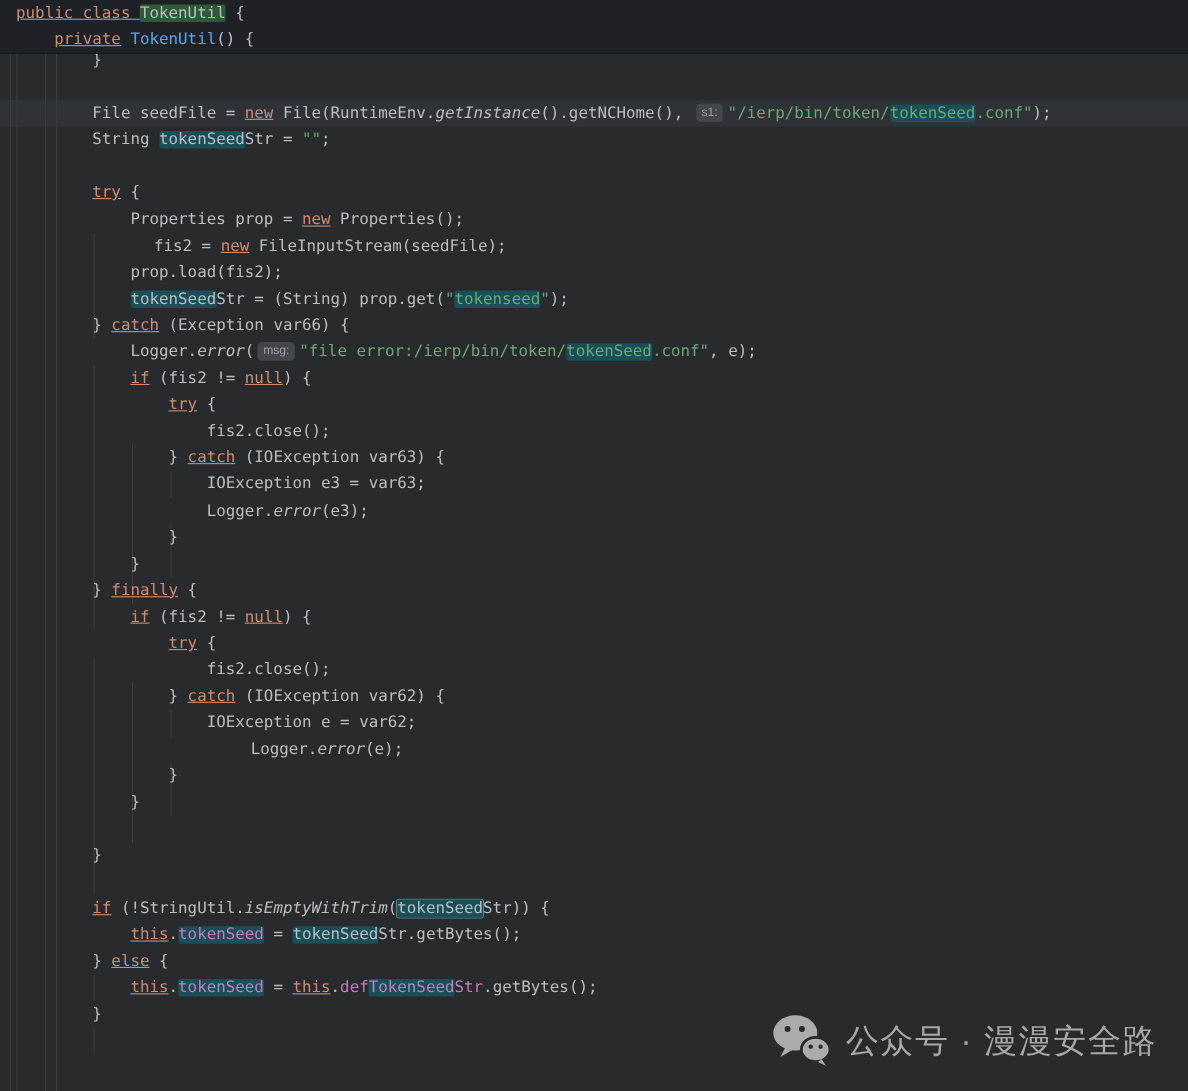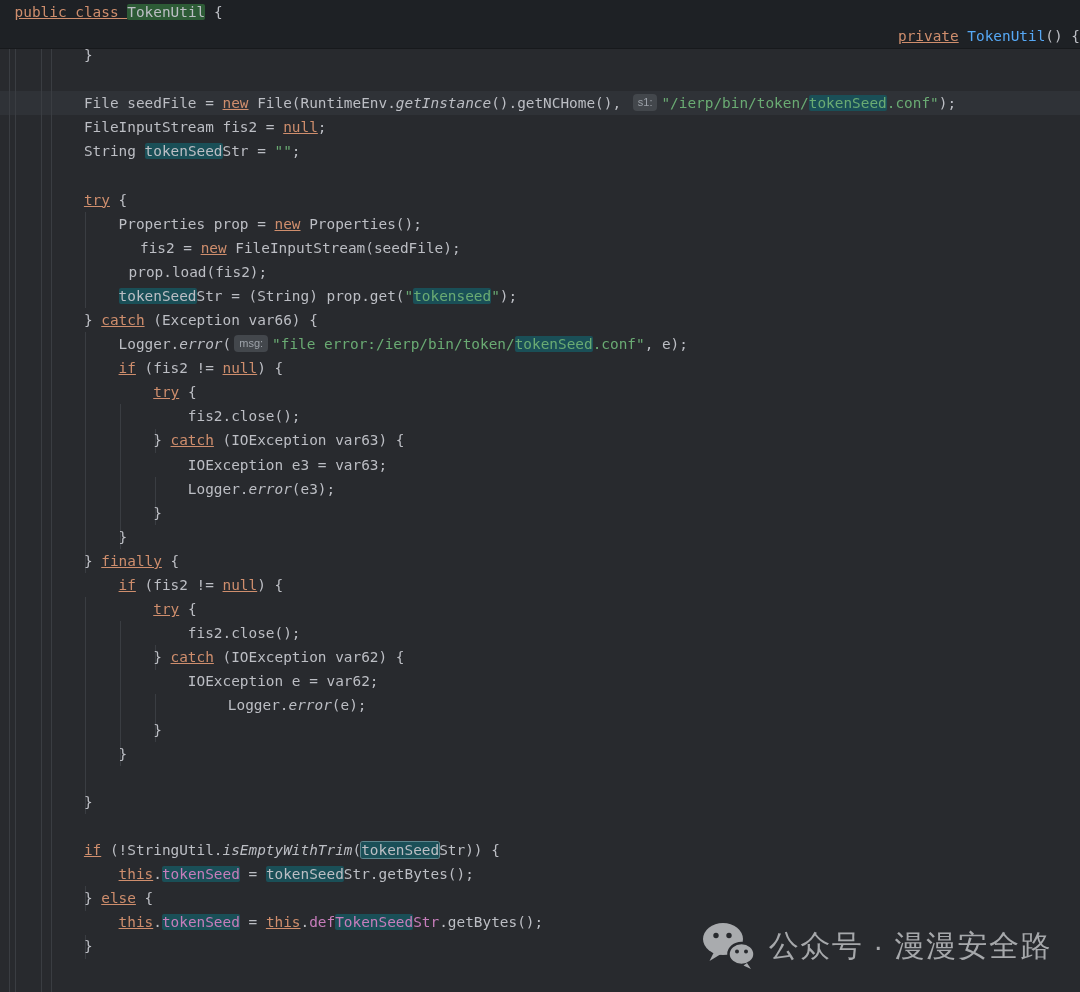--- a/index.html
+++ b/index.html
@@ -49,27 +49,26 @@
       <div class="guide" style="left: 120.068px; top: 621.35px; height: 144.6px;"></div>
       <div class="guide" style="left: 154.724px; top: 645.45px; height: 24.1px;"></div>
       <div class="guide" style="left: 154.724px; top: 693.65px; height: 48.2px;"></div>
       <div class="guide" style="left: 85.412px; top: 886.45px; height: 24.1px;"></div>
       <div class="guide" style="left: 85.412px; top: 934.65px; height: 24.1px;"></div>
     </div>
   <div id="code-lines" style="top: 42.95px;">
       <div class="line" style="height: 24.1px; line-height: 24.1px;"><span class="c-def">        }</span></div>
       <div class="line" style="height: 24.1px; line-height: 24.1px;"></div>
       <div class="line" style="height: 24.1px; line-height: 24.1px;"><span class="c-def">        File seedFile = </span><span class="c-kw">new</span><span class="c-def"> File(RuntimeEnv.</span><span class="c-itl">getInstance</span><span class="c-def">().getNCHome(), </span><span class="inlay">s1:</span><span class="c-str">"/ierp/bin/token/</span><span class="c-str hl-t">tokenSeed</span><span class="c-str">.conf"</span><span class="c-def">);</span></div>
-      <div class="line" style="height: 24.1px; line-height: 24.1px;"><span class="c-def">        FileInputStream fis2 = </span><span class="c-kw">null</span><span class="c-def">;</span></div>
       <div class="line" style="height: 24.1px; line-height: 24.1px;"><span class="c-def">        String </span><span class="c-def hl-t">tokenSeed</span><span class="c-def">Str = </span><span class="c-str">""</span><span class="c-def">;</span></div>
       <div class="line" style="height: 24.1px; line-height: 24.1px;"></div>
       <div class="line" style="height: 24.1px; line-height: 24.1px;"><span class="c-def">        </span><span class="c-kw">try</span><span class="c-def"> {</span></div>
       <div class="line" style="height: 24.1px; line-height: 24.1px;"><span class="c-def">            Properties prop = </span><span class="c-kw">new</span><span class="c-def"> Properties();</span></div>
       <div class="line" style="height: 24.1px; line-height: 24.1px; padding-left: 36px;"><span class="c-def">            fis2 = </span><span class="c-kw">new</span><span class="c-def"> FileInputStream(seedFile);</span></div>
-      <div class="line" style="height: 24.1px; line-height: 24.1px; margin-left: 10px;"><span class="c-def">            prop.load(fis2);</span></div>
+      <div class="line" style="height: 24.1px; line-height: 24.1px;"><span class="c-def">            prop.load(fis2);</span></div>
       <div class="line" style="height: 24.1px; line-height: 24.1px;"><span class="c-def">            </span><span class="c-def hl-t">tokenSeed</span><span class="c-def">Str = (String) prop.get(</span><span class="c-str">"</span><span class="c-str hl-t">tokenseed</span><span class="c-str">"</span><span class="c-def">);</span></div>
       <div class="line" style="height: 24.1px; line-height: 24.1px;"><span class="c-def">        } </span><span class="c-kw">catch</span><span class="c-def"> (Exception var66) {</span></div>
       <div class="line" style="height: 24.1px; line-height: 24.1px;"><span class="c-def">            Logger.</span><span class="c-itl">error</span><span class="c-def">(</span><span class="inlay">msg:</span><span class="c-str">"file error:/ierp/bin/token/</span><span class="c-str hl-t">tokenSeed</span><span class="c-str">.conf"</span><span class="c-def">, e);</span></div>
       <div class="line" style="height: 24.1px; line-height: 24.1px;"><span class="c-def">            </span><span class="c-kw">if</span><span class="c-def"> (fis2 != </span><span class="c-kw">null</span><span class="c-def">) {</span></div>
       <div class="line" style="height: 24.1px; line-height: 24.1px;"><span class="c-def">                </span><span class="c-kw">try</span><span class="c-def"> {</span></div>
       <div class="line" style="height: 24.1px; line-height: 24.1px;"><span class="c-def">                    fis2.close();</span></div>
       <div class="line" style="height: 24.1px; line-height: 24.1px;"><span class="c-def">                } </span><span class="c-kw">catch</span><span class="c-def"> (IOException var63) {</span></div>
       <div class="line" style="height: 24.1px; line-height: 24.1px;"><span class="c-def">                    IOException e3 = var63;</span></div>
       <div class="line" style="height: 24.1px; line-height: 24.1px;"><span class="c-def">                    Logger.</span><span class="c-itl">error</span><span class="c-def">(e3);</span></div>
       <div class="line" style="height: 24.1px; line-height: 24.1px;"><span class="c-def">                }</span></div>
@@ -87,21 +86,21 @@
       <div class="line" style="height: 24.1px; line-height: 24.1px;"><span class="c-def">        }</span></div>
       <div class="line" style="height: 24.1px; line-height: 24.1px;"></div>
       <div class="line" style="height: 24.1px; line-height: 24.1px;"><span class="c-def">        </span><span class="c-kw">if</span><span class="c-def"> (!StringUtil.</span><span class="c-itl">isEmptyWithTrim</span><span class="c-def">(</span><span class="c-def hl-tb">tokenSeed</span><span class="c-def">Str)) {</span></div>
       <div class="line" style="height: 24.1px; line-height: 24.1px;"><span class="c-def">            </span><span class="c-kw">this</span><span class="c-def">.</span><span class="c-fld hl-t">tokenSeed</span><span class="c-def"> = </span><span class="c-def hl-t">tokenSeed</span><span class="c-def">Str.getBytes();</span></div>
       <div class="line" style="height: 24.1px; line-height: 24.1px;"><span class="c-def">        } </span><span class="c-kw">else</span><span class="c-def"> {</span></div>
       <div class="line" style="height: 24.1px; line-height: 24.1px;"><span class="c-def">            </span><span class="c-kw">this</span><span class="c-def">.</span><span class="c-fld hl-t">tokenSeed</span><span class="c-def"> = </span><span class="c-kw">this</span><span class="c-def">.</span><span class="c-fld">def</span><span class="c-fld hl-t">TokenSeed</span><span class="c-fld">Str</span><span class="c-def">.getBytes();</span></div>
       <div class="line" style="height: 24.1px; line-height: 24.1px;"><span class="c-def">        }</span></div>
     </div>
   <div id="sticky">
       <div class="line" style="height: 24px; line-height: 24px;"><span class="c-kw">public class </span><span class="c-def hl-g">TokenUtil</span><span class="c-def"> {</span></div>
-      <div class="line" style="height: 24px; line-height: 24px; text-align: right;"><span class="c-def">    </span><span class="c-kw">private</span><span class="c-def"> </span><span class="c-mtd">TokenUtil</span><span class="c-def">() {</span></div>
+      <div class="line" style="height: 24px; line-height: 24px;"><span class="c-def">    </span><span class="c-kw">private</span><span class="c-def"> </span><span class="c-mtd">TokenUtil</span><span class="c-def">() {</span></div>
     </div>
   <div id="watermark">
     <svg width="54" height="48" viewBox="0 0 54 48">
       <ellipse cx="21" cy="17" rx="20" ry="16" fill="#A9ABAE"></ellipse>
       <path d="M12 30 L7.5 39 L19 32 Z" fill="#A9ABAE"></path>
       <circle cx="14" cy="13.5" r="2.7" fill="#282A2E"></circle>
       <circle cx="27" cy="13.5" r="2.7" fill="#282A2E"></circle>
       <ellipse cx="39.5" cy="32" rx="13" ry="11" fill="#A9ABAE" stroke="#282A2E" stroke-width="2.5"></ellipse>
       <path d="M45 41 L49 47 L41.5 43.5 Z" fill="#A9ABAE"></path>
       <circle cx="35" cy="29.5" r="2" fill="#282A2E"></circle>

